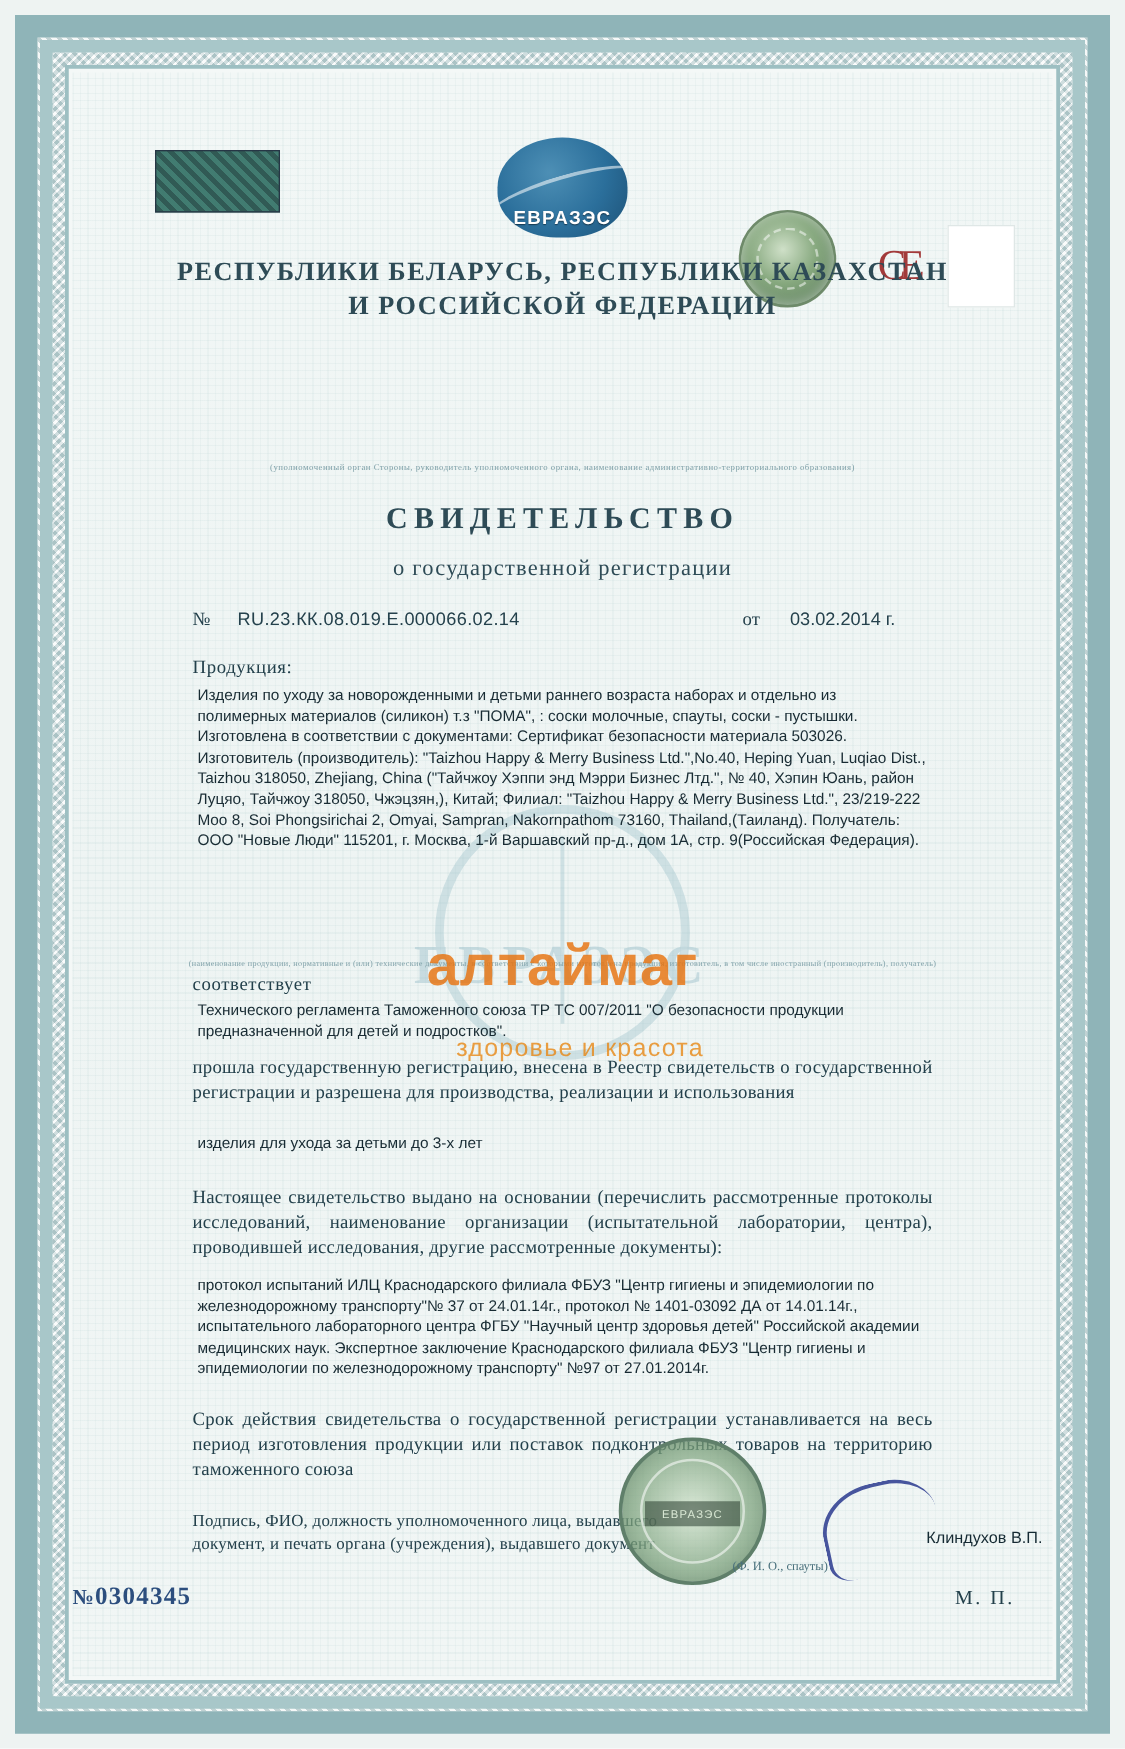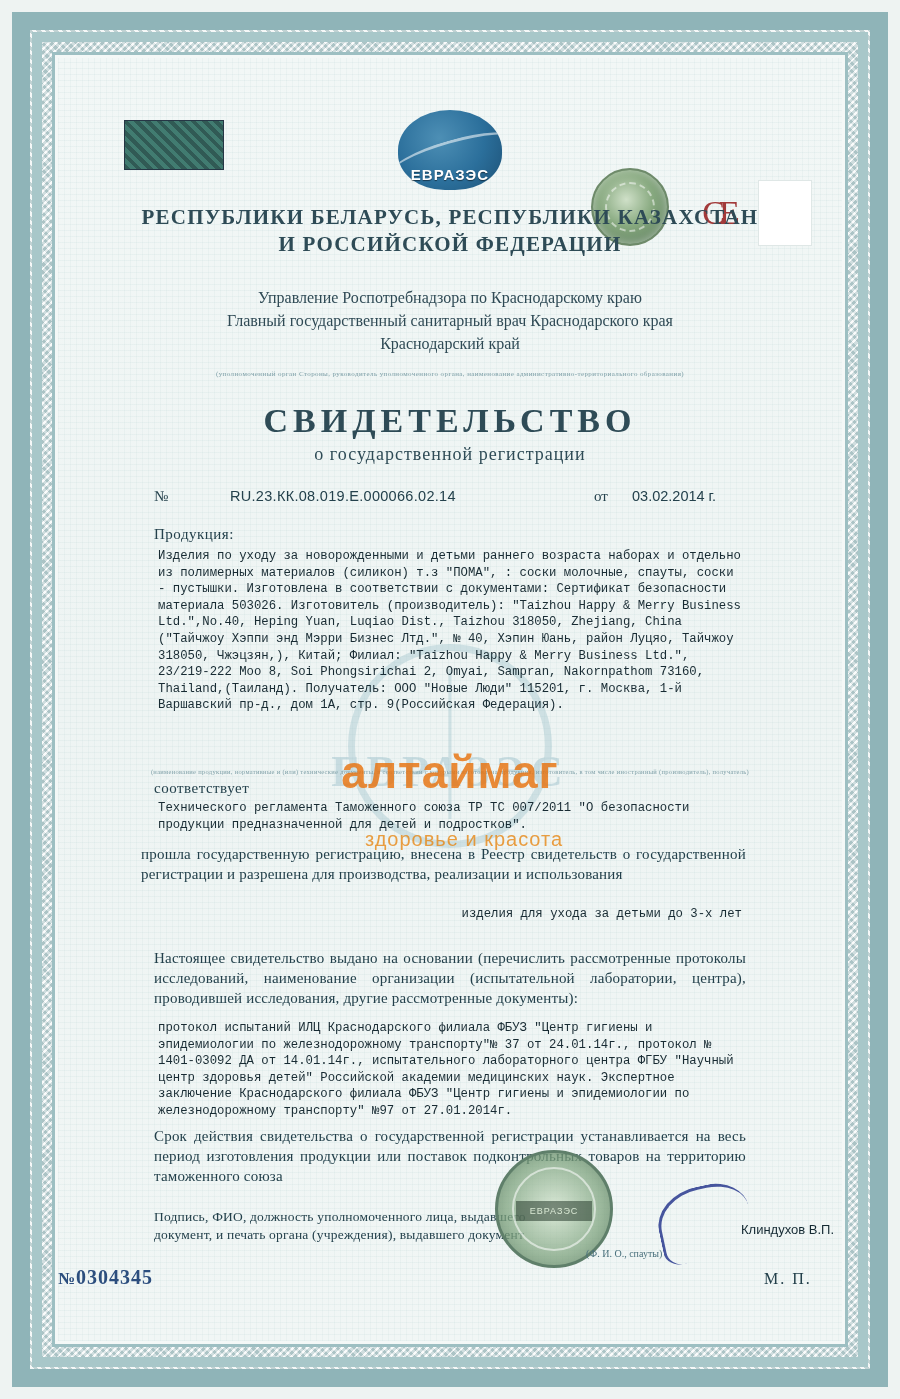--- a/index.html
+++ b/index.html
@@ -223,54 +223,54 @@
     position: absolute;
     left: 90px; right: 90px; top: 312px;
     text-align: center;
     font-size: 7px;
     color: #7fa0a8;
     letter-spacing: .4px;
   }
   .doc-title {
     position: absolute;
     left: 0; right: 0; top: 344px;
-    font-size: 34px;
+    font-size: 24px;
     font-weight: bold;
     letter-spacing: 5px;
     color: #2e4b56;
   }
   .doc-subtitle {
     position: absolute;
     left: 0; right: 0; top: 386px;
     font-size: 18px;
     letter-spacing: 1px;
     color: #2e4b56;
   }
 
   .reg-row {
     position: absolute;
     left: 96px; right: 96px; top: 428px;
     height: 26px;
     font-size: 15px;
     color: #24414c;
   }
   .reg-row .nsign { position: absolute; left: 0; top: 2px; font-size: 15px; }
-  .reg-row .number { position: absolute; left: 36px; top: 2px; font-family: "Liberation Sans", sans-serif; font-size: 14.5px; letter-spacing: .3px; margin-left: 40px; }
+  .reg-row .number { position: absolute; left: 36px; top: 2px; font-family: "Liberation Sans", sans-serif; font-size: 14.5px; letter-spacing: .3px; }
   .reg-row .ot { position: absolute; left: 440px; top: 2px; }
   .reg-row .date { position: absolute; left: 478px; top: 2px; font-family: "Liberation Sans", sans-serif; font-size: 14.5px; }
 
   .section-label {
     position: absolute;
     font-size: 15px;
     color: #23404b;
     letter-spacing: .5px;
   }
   .body-text {
     position: absolute;
-    font-family: Liberation Mono, monospace;
+    font-family: Liberation Sans, sans-serif;
     font-size: 12.3px;
     line-height: 16.6px;
     color: #182b33;
   }
   .italic-block {
     position: absolute;
     font-size: 15px;
     line-height: 20px;
     color: #23404b;
     letter-spacing: .2px;
@@ -380,47 +380,42 @@
     <div class="ce-mark">CE</div>
     <div class="white-box"></div>
 
     <div class="content">
 
       <div class="title-main t-center">
         <div>РЕСПУБЛИКИ БЕЛАРУСЬ, РЕСПУБЛИКИ КАЗАХСТАН</div>
         <div>И РОССИЙСКОЙ ФЕДЕРАЦИИ</div>
       </div>
 
-      <div class="authority t-center">
-        <div>Управление Роспотребнадзора по Краснодарскому краю</div>
-        <div>Главный государственный санитарный врач Краснодарского края</div>
-        <div>Краснодарский край</div>
-      </div>
 
       <div class="micro-note">(уполномоченный орган Стороны, руководитель уполномоченного органа, наименование административно-территориального образования)</div>
 
       <div class="doc-title t-center">СВИДЕТЕЛЬСТВО</div>
       <div class="doc-subtitle t-center">о государственной регистрации</div>
 
       <div class="reg-row">
         <span class="nsign">№</span>
         <span class="number">RU.23.КК.08.019.Е.000066.02.14</span>
         <span class="ot">от</span>
         <span class="date">03.02.2014 г.</span>
       </div>
 
       <div class="section-label" style="left:96px; top:443px;margin-top:25px;">Продукция:</div>
       <div class="body-text" style="left:100px; right:100px; top:490px;">Изделия по уходу за новорожденными и детьми раннего возраста наборах и отдельно из полимерных материалов (силикон) т.з "ПОМА", : соски молочные, спауты, соски - пустышки. Изготовлена в соответствии с документами: Сертификат безопасности материала 503026. Изготовитель (производитель): "Taizhou Happy &amp; Merry Business Ltd.",No.40, Heping Yuan, Luqiao Dist., Taizhou 318050, Zhejiang, China ("Тайчжоу Хэппи энд Мэрри Бизнес Лтд.", № 40, Хэпин Юань, район Луцяо, Тайчжоу 318050, Чжэцзян,), Китай; Филиал: "Taizhou Happy &amp; Merry Business Ltd.", 23/219-222 Moo 8, Soi Phongsirichai 2, Omyai, Sampran, Nakornpathom 73160, Thailand,(Таиланд). Получатель: ООО "Новые Люди" 115201, г. Москва, 1-й Варшавский пр-д., дом 1А, стр. 9(Российская Федерация).</div>
       <div class="tiny-hint" style="top:710px;">(наименование продукции, нормативные и (или) технические документы, в соответствии с которыми изготовлена продукция, изготовитель, в том числе иностранный (производитель), получатель)</div>
 
       <div class="section-label" style="left:96px; top:722px;">соответствует</div>
       <div class="body-text" style="left:100px; right:100px; top:742px;">Технического регламента Таможенного союза ТР ТС 007/2011 "О безопасности продукции предназначенной для детей и подростков".</div>
 
-      <div class="italic-block" style="left:83px; right:96px; top:786px; text-align:justify;">прошла государственную регистрацию, внесена в Реестр свидетельств о государственной регистрации и разрешена для производства, реализации и использования</div>
-      <div class="body-text" style="left:100px; right:100px; top:848px;text-align:right;">изделия для ухода за детьми до 3-х лет</div>
+      <div class="italic-block" style="left:96px; right:96px; top:786px; text-align:justify;">прошла государственную регистрацию, внесена в Реестр свидетельств о государственной регистрации и разрешена для производства, реализации и использования</div>
+      <div class="body-text" style="left:100px; right:100px; top:848px;">изделия для ухода за детьми до 3-х лет</div>
 
       <div class="italic-block" style="left:96px; right:96px; top:890px; text-align:justify;">Настоящее свидетельство выдано на основании (перечислить рассмотренные протоколы исследований, наименование организации (испытательной лаборатории, центра), проводившей исследования, другие рассмотренные документы):</div>
       <div class="body-text" style="left:100px; right:100px; top:962px;">протокол испытаний ИЛЦ Краснодарского филиала ФБУЗ "Центр гигиены и эпидемиологии по железнодорожному транспорту"№ 37 от 24.01.14г., протокол № 1401-03092 ДА от 14.01.14г., испытательного лабораторного центра ФГБУ "Научный центр здоровья детей" Российской академии медицинских наук. Экспертное заключение Краснодарского филиала ФБУЗ "Центр гигиены и эпидемиологии по железнодорожному транспорту" №97 от 27.01.2014г.</div>
 
       <div class="italic-block" style="left:96px; right:96px; top:1068px; text-align:justify;">Срок действия свидетельства о государственной регистрации устанавливается на весь период изготовления продукции или поставок подконтрольных товаров на территорию таможенного союза</div>
 
       <div class="italic-block" style="left:96px; width:400px; top:1150px; font-size:13.5px; line-height:18px;">Подпись, ФИО, должность уполномоченного лица, выдавшего документ, и печать органа (учреждения), выдавшего документ</div>
 
       <div class="round-stamp">
         <div class="stamp-band">ЕВРАЗЭС</div>

